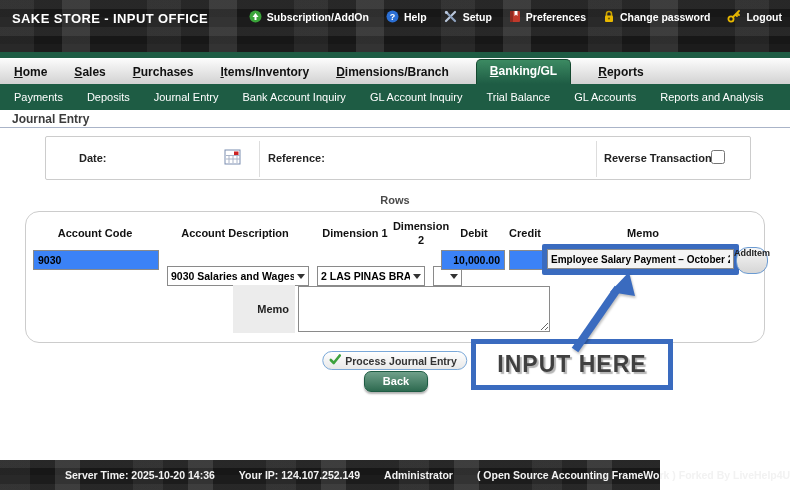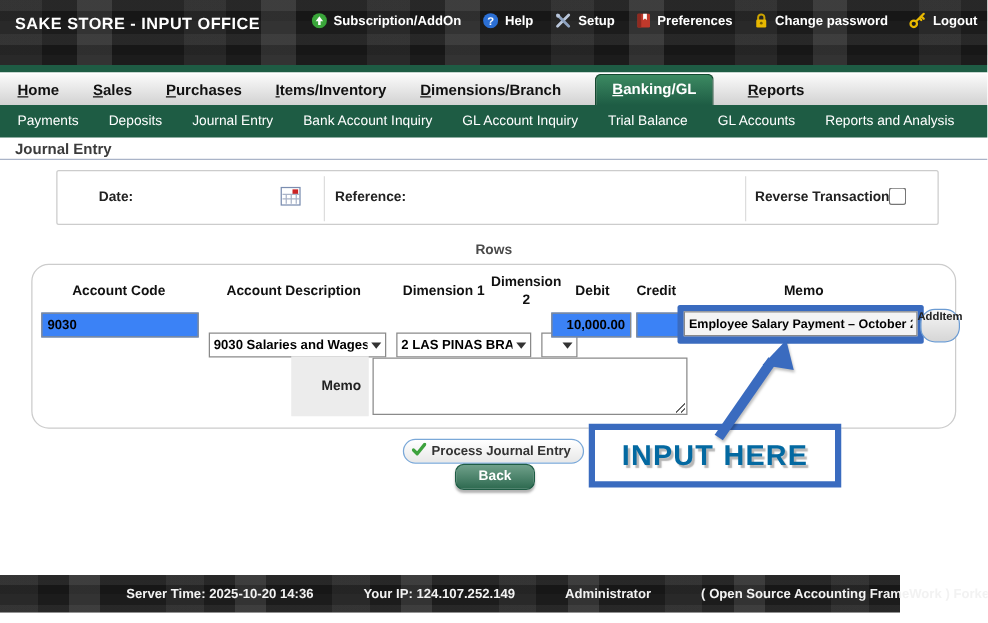--- a/index.html
+++ b/index.html
@@ -95,33 +95,33 @@
     background:linear-gradient(#ffffff,#e8e8e8); padding:2px 10px 2px 6px;
     font-size:10.5px; font-weight:bold; color:#333; cursor:pointer; white-space:nowrap; }
   .back-btn{ position:absolute; left:396px; top:371px; transform:translateX(-50%);
     width:64px; height:21px; border:1px solid #1e5c44; border-radius:7px;
     background:linear-gradient(#6fa08a,#2e6a50); color:#fff; font-size:11px; font-weight:bold;
     text-align:center; line-height:19px; cursor:pointer; box-shadow:0 2px 2px rgba(0,0,0,.3); }
 
   
   .input-here-box{ position:absolute; left:471px; top:339px; width:202px; height:51px;
     border:5px solid #3a6bbf; background:#fff; display:flex; align-items:center; justify-content:center; }
-  .input-here-text{ font-size:23px; font-weight:bold; color:#0369a1; letter-spacing:1px;
+  .input-here-text{ font-size:23px; font-weight:bold; color:#404040; letter-spacing:1px;
     text-shadow:2px 2px 1px rgba(90,90,90,.45); }
   .arrow-svg{ position:absolute; left:540px; top:262px; pointer-events:none;
     filter:drop-shadow(1px 2px 1px rgba(0,0,0,.25)); }
 
   
   .footer-bar{
-    position:absolute; left:0; top:460px; width:720px; height:30px;
+    position:absolute; left:0; top:460px; width:660px; height:30px;
     background-color:#1c1c1c;
     background-image:
       repeating-linear-gradient(90deg, rgba(255,255,255,.06) 0 30px, rgba(255,255,255,0) 30px 55px, rgba(255,255,255,.10) 55px 80px, rgba(255,255,255,0) 80px 133px),
       repeating-linear-gradient(180deg, rgba(255,255,255,.05) 0 8px, rgba(0,0,0,.18) 8px 15px, rgba(255,255,255,0) 15px 24px);
-    display:flex; align-items:center; gap:40px; padding-left:101px;
+    display:flex; align-items:center; gap:24px; padding-left:65px;
   }
   .footer-item{ color:#f2f2f2; font-size:10.5px; font-weight:bold; white-space:nowrap; }
 </style>
 </head>
 <body>
 
 <div class="top-header">
   <div class="store-title">SAKE STORE - INPUT OFFICE</div>
   <div class="top-menu">
     <div class="top-menu-item">

